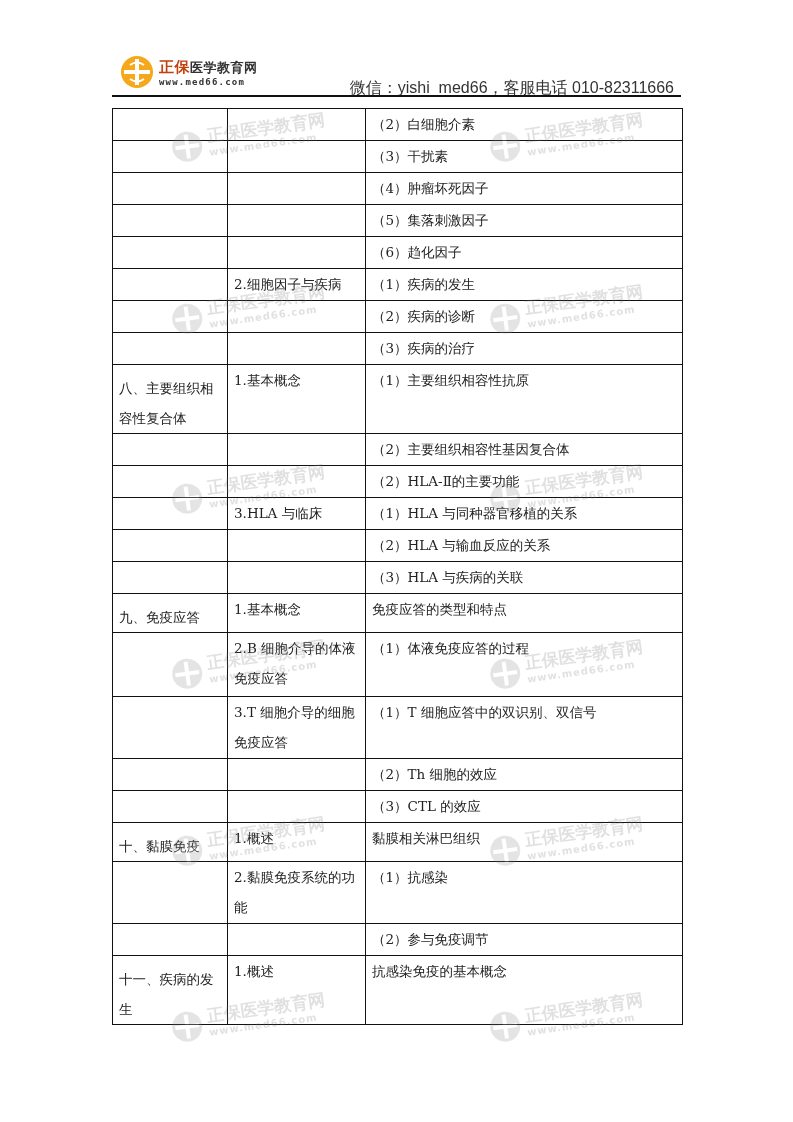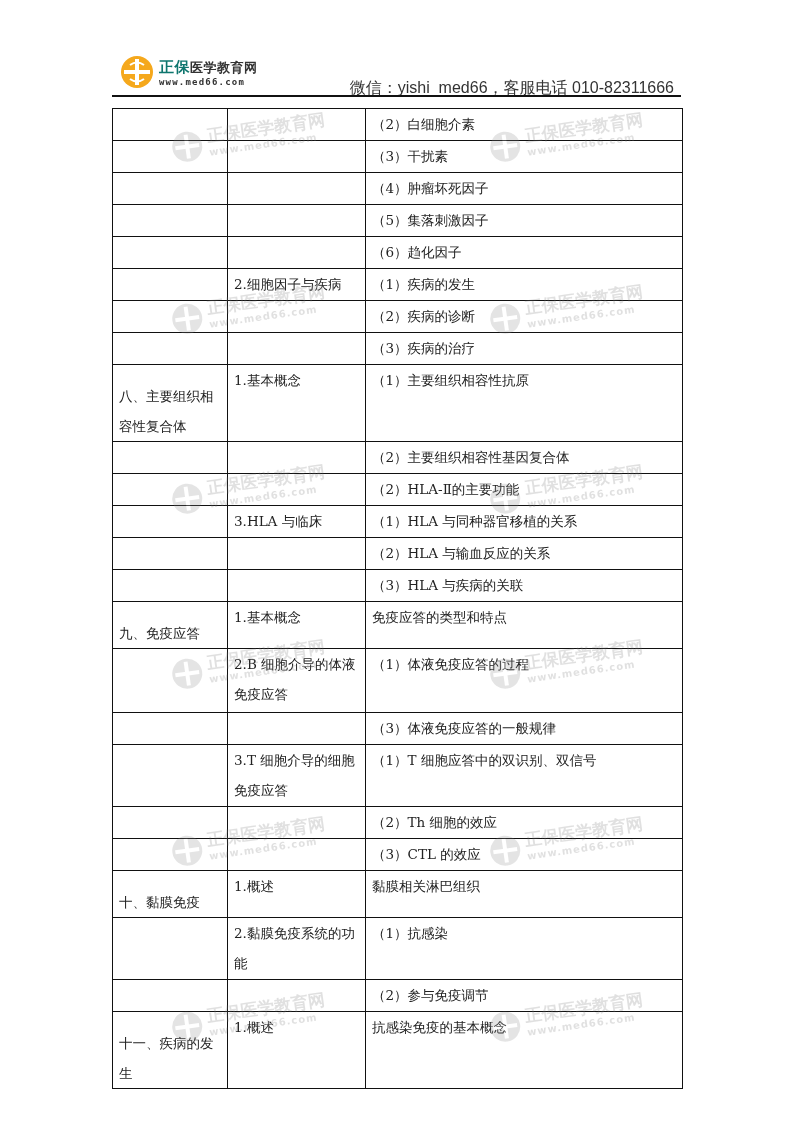--- a/index.html
+++ b/index.html
@@ -5,33 +5,33 @@
   html, body { margin: 0; padding: 0; background: #ffffff; }
   body { width: 793px; height: 1122px; position: relative; overflow: hidden;
          font-family: "DejaVu Serif", "Liberation Serif", serif; color: #222; }
   .header { position: absolute; left: 0; top: 0; width: 793px; height: 100px; }
   .logo { position: absolute; left: 121px; top: 52px; width: 200px; height: 42px; }
   .logo-mark { position: absolute; left: 0; top: 4px; width: 32px; height: 32px; border-radius: 50%;
                background: #f5a81c; }
   .logo-mark svg { position: absolute; left: 0; top: 0; }
   .logo-cn { position: absolute; left: 38px; top: 6px; font-family: "DejaVu Sans", sans-serif;
              font-size: 13px; font-weight: bold; white-space: nowrap; letter-spacing: 0.5px; }
-  .logo-cn .a { color: #0f766e; font-size: 15px; }
+  .logo-cn .a { color: #c2410c; font-size: 15px; }
   .logo-cn .b { color: #333; margin-top: 39px; }
   .logo-url { position: absolute; left: 38px; top: 25px; font-family: "DejaVu Sans Mono", monospace;
               font-size: 9px; font-weight: bold; color: #333; letter-spacing: 1.2px; }
   .contact { position: absolute; right: 119px; top: 78px; font-family: "Liberation Sans", sans-serif;
              font-size: 16px; color: #333; white-space: nowrap; }
   .rule { position: absolute; left: 112px; top: 95px; width: 569px; height: 2px; background: #111; }
 
   table.outline { position: absolute; left: 112px; top: 108px; border-collapse: collapse;
                   width: 570px; table-layout: fixed; }
   table.outline td { border: 1px solid #111; vertical-align: top; padding: 6px 6px 0 6px;
                      font-size: 13.5px; line-height: 30px; box-sizing: border-box; }
-  table.outline td:first-child { padding-top: 22px; }
+  table.outline td:first-child { padding-top: 14px; }
   td .t { display: block; margin-top: -6px; }
   col.c1 { width: 115px; } col.c2 { width: 138px; } col.c3 { width: 317px; }
   tr.h32 td { height: 32px; }
   tr.h62 td { height: 62px; }
   tr.h64 td { height: 64px; }
 
   .wm { position: absolute; width: 140px; height: 46px; opacity: 0.22; pointer-events: none;
         transform: rotate(-8deg); }
   .wm .m { position: absolute; left: 0; top: 6px; width: 30px; height: 30px; border-radius: 50%; background: #888; }
   .wm .m:before { content: ""; position: absolute; left: 13px; top: 3px; width: 4px; height: 24px; background: #fff; }
@@ -239,31 +239,20 @@
       <td>
           <span class="t"></span>
         </td>
       <td>
           <span class="t">2.B 细胞介导的体液免疫应答</span>
         </td>
       <td>
           <span class="t">（1）体液免疫应答的过程</span>
         </td>
     </tr>
-    <tr class="h32">
-      <td>
-          <span class="t"></span>
-        </td>
-      <td>
-          <span class="t"></span>
-        </td>
-      <td>
-          <span class="t">（3）体液免疫应答的一般规律</span>
-        </td>
-    </tr>
     <tr class="h62">
       <td>
           <span class="t"></span>
         </td>
       <td>
           <span class="t">3.T 细胞介导的细胞免疫应答</span>
         </td>
       <td>
           <span class="t">（1）T 细胞应答中的双识别、双信号</span>
         </td>

